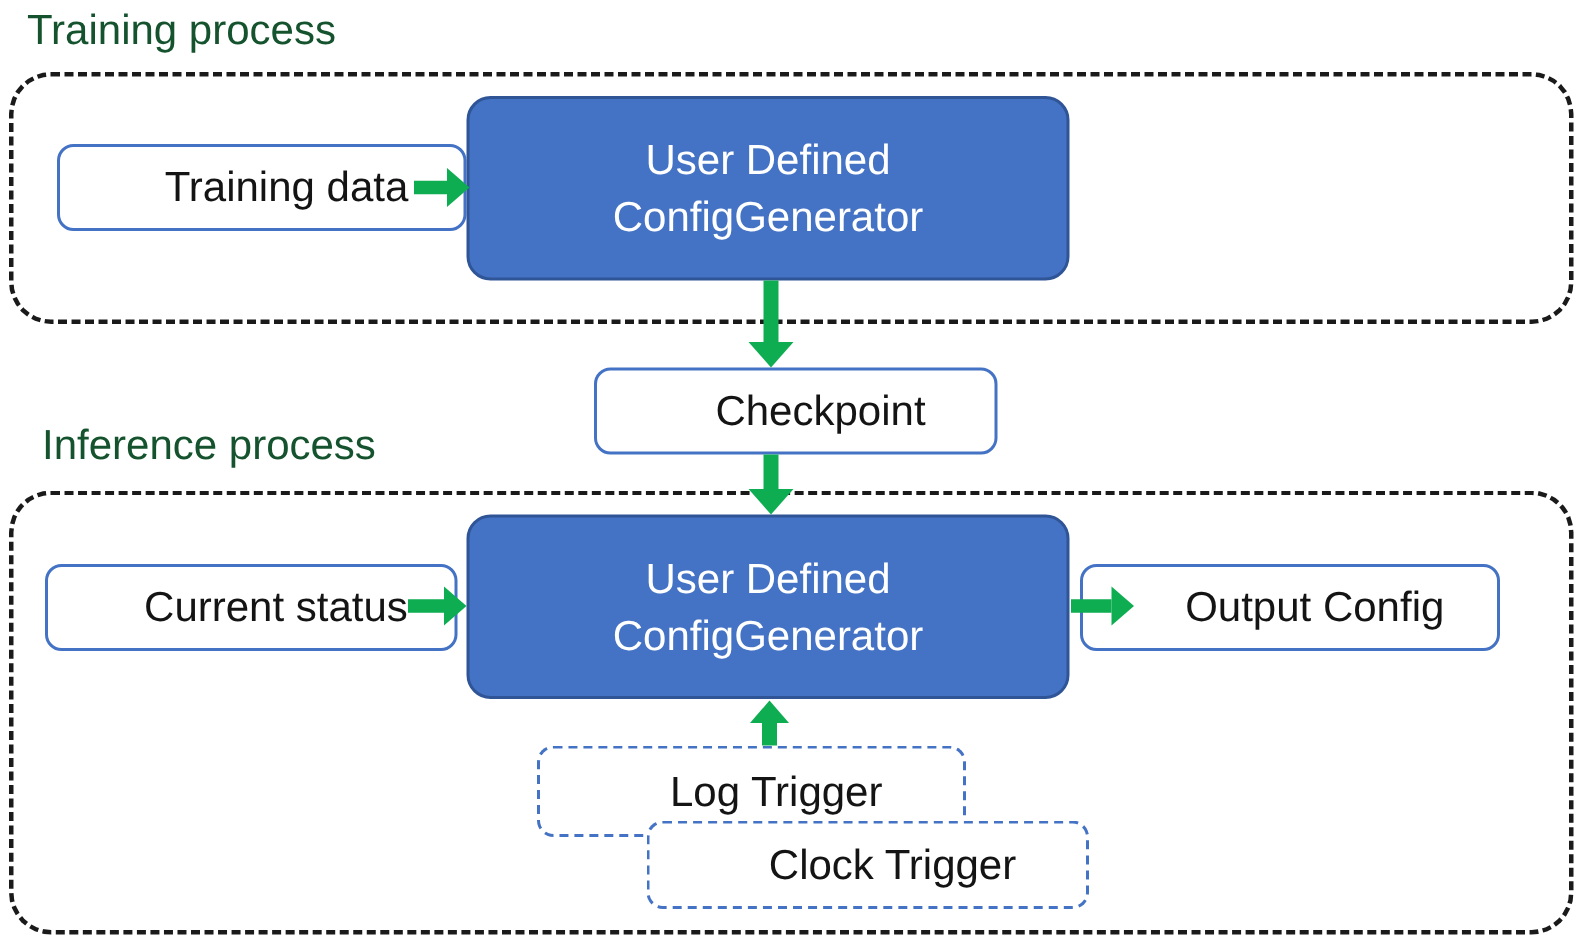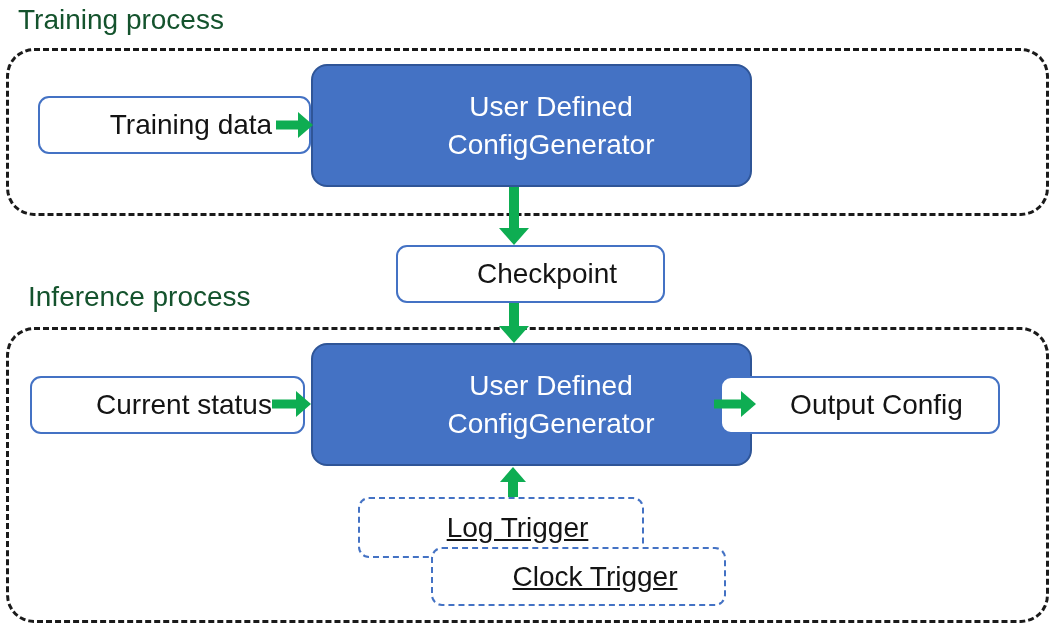--- a/index.html
+++ b/index.html
@@ -11,25 +11,25 @@
     position:absolute;font-size:28px;font-weight:400;color:#14532d;white-space:nowrap;
   }
   .container{
     position:absolute;border:3px dashed #1a1a1a;border-radius:28px;z-index:0;background:transparent;
   }
   .node{
     position:absolute;display:flex;align-items:center;justify-content:center;
     background:#ffffff;border:2px solid #4472C4;border-radius:11px;
     font-size:28px;color:#141414;z-index:1;text-align:center;white-space:nowrap;padding-left:33px;
   }
-  .node.dashedblue{border:2px dashed #4472C4;text-decoration:underline;}
+  .node.dashedblue{border:2px dashed #4472C4;}
   .bignode{
     position:absolute;display:flex;flex-direction:column;align-items:center;justify-content:center;
     background:#4472C4;border:2px solid #2F5597;border-radius:16px;
-    color:#ffffff;font-size:28px;line-height:38px;z-index:1;text-align:center;padding-left:39px;
+    color:#ffffff;font-size:28px;line-height:38px;z-index:1;text-align:center;
   }
   .arrow{position:absolute;z-index:2;}
   .arrow .stem{position:absolute;background:#0EAD52;}
   .arrow .head{position:absolute;width:0;height:0;}
   .arrow-right .stem{left:0;top:50%;transform:translateY(-50%);height:9px;width:calc(100% - 15px);}
   .arrow-right .head{right:0;top:50%;transform:translateY(-50%);
     border-left:15px solid #0EAD52;border-top:13px solid transparent;border-bottom:13px solid transparent;}
   .arrow-down .stem{left:50%;top:0;transform:translateX(-50%);width:10px;height:calc(100% - 17px);}
   .arrow-down .head{left:50%;bottom:0;transform:translateX(-50%);
     border-top:17px solid #0EAD52;border-left:15px solid transparent;border-right:15px solid transparent;}

